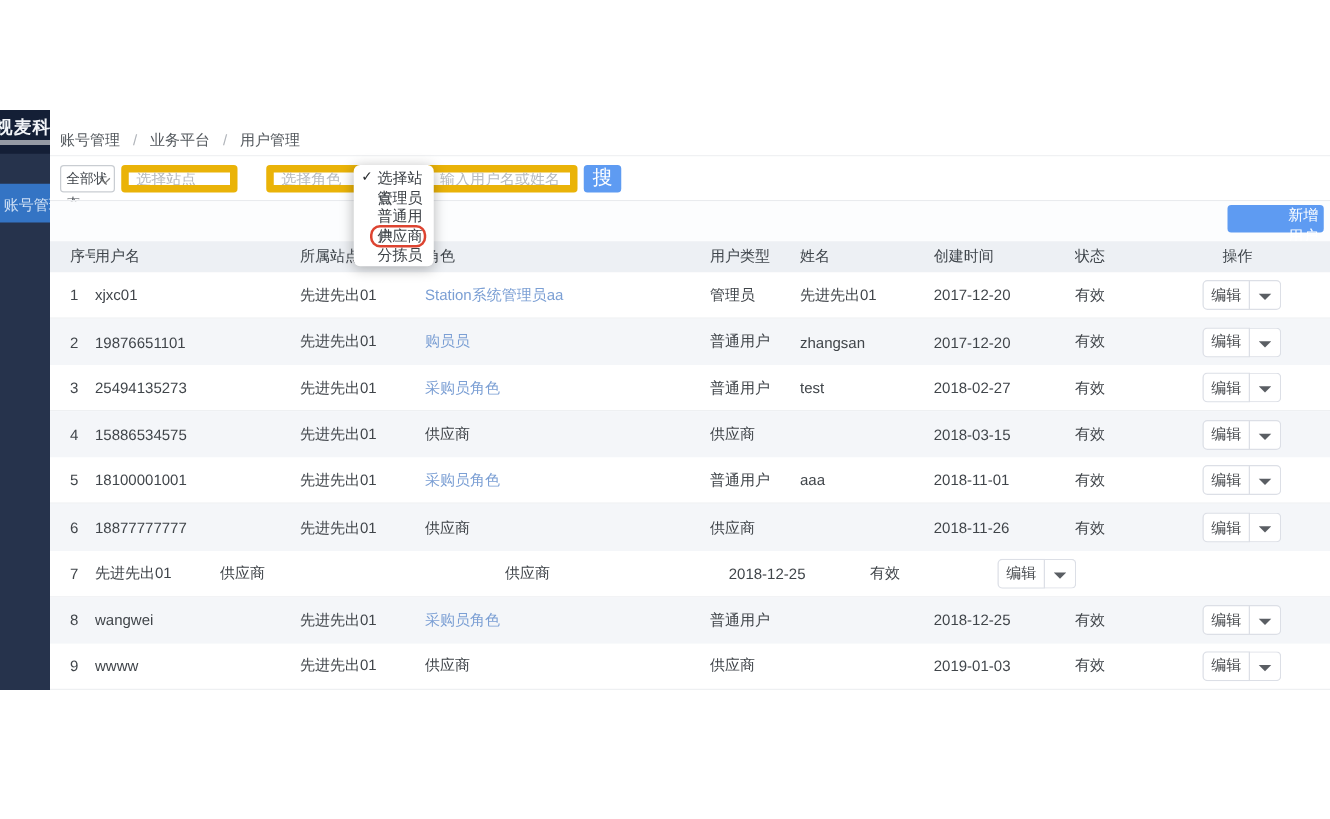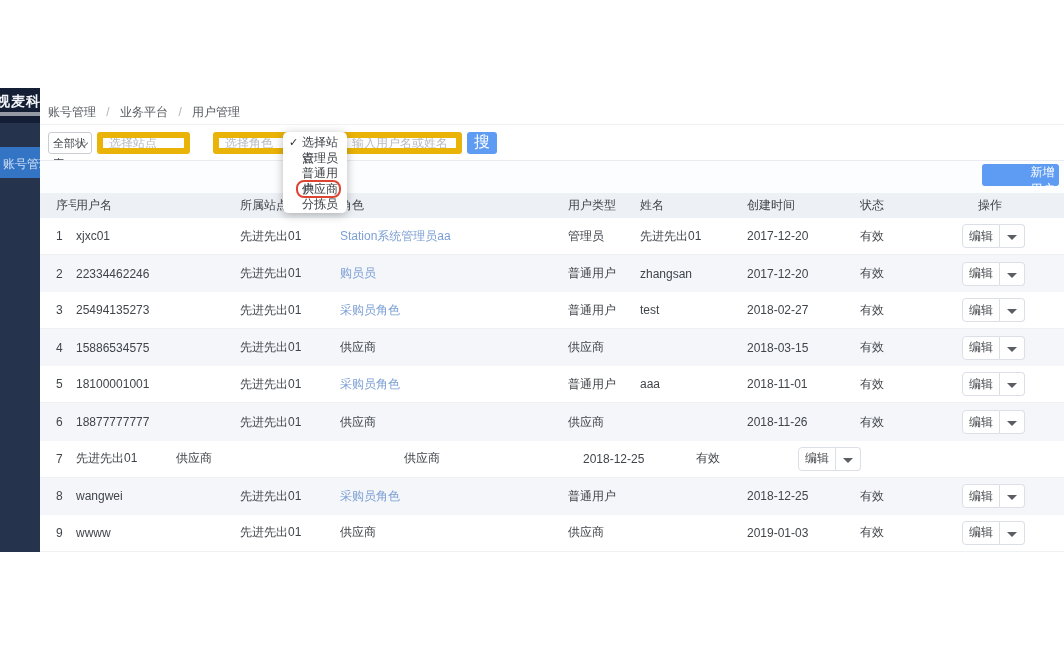--- a/index.html
+++ b/index.html
@@ -133,21 +133,21 @@
             <div class="td c7">有效</div>
             <div class="td c8"><span class="edit-group">
                 <button class="btn-edit">编辑</button>
                 <button class="btn-caret">
                   <i></i>
                 </button>
               </span></div>
           </div>
           <div class="tr stripe">
             <div class="td c0">2</div>
-            <div class="td c1">22334462246</div>
+            <div class="td c1">19876651101</div>
             <div class="td c2">先进先出01</div>
             <div class="td c3 role-link">购员员</div>
             <div class="td c4">普通用户</div>
             <div class="td c5">zhangsan</div>
             <div class="td c6">2017-12-20</div>
             <div class="td c7">有效</div>
             <div class="td c8"><span class="edit-group">
                 <button class="btn-edit">编辑</button>
                 <button class="btn-caret">
                   <i></i>

